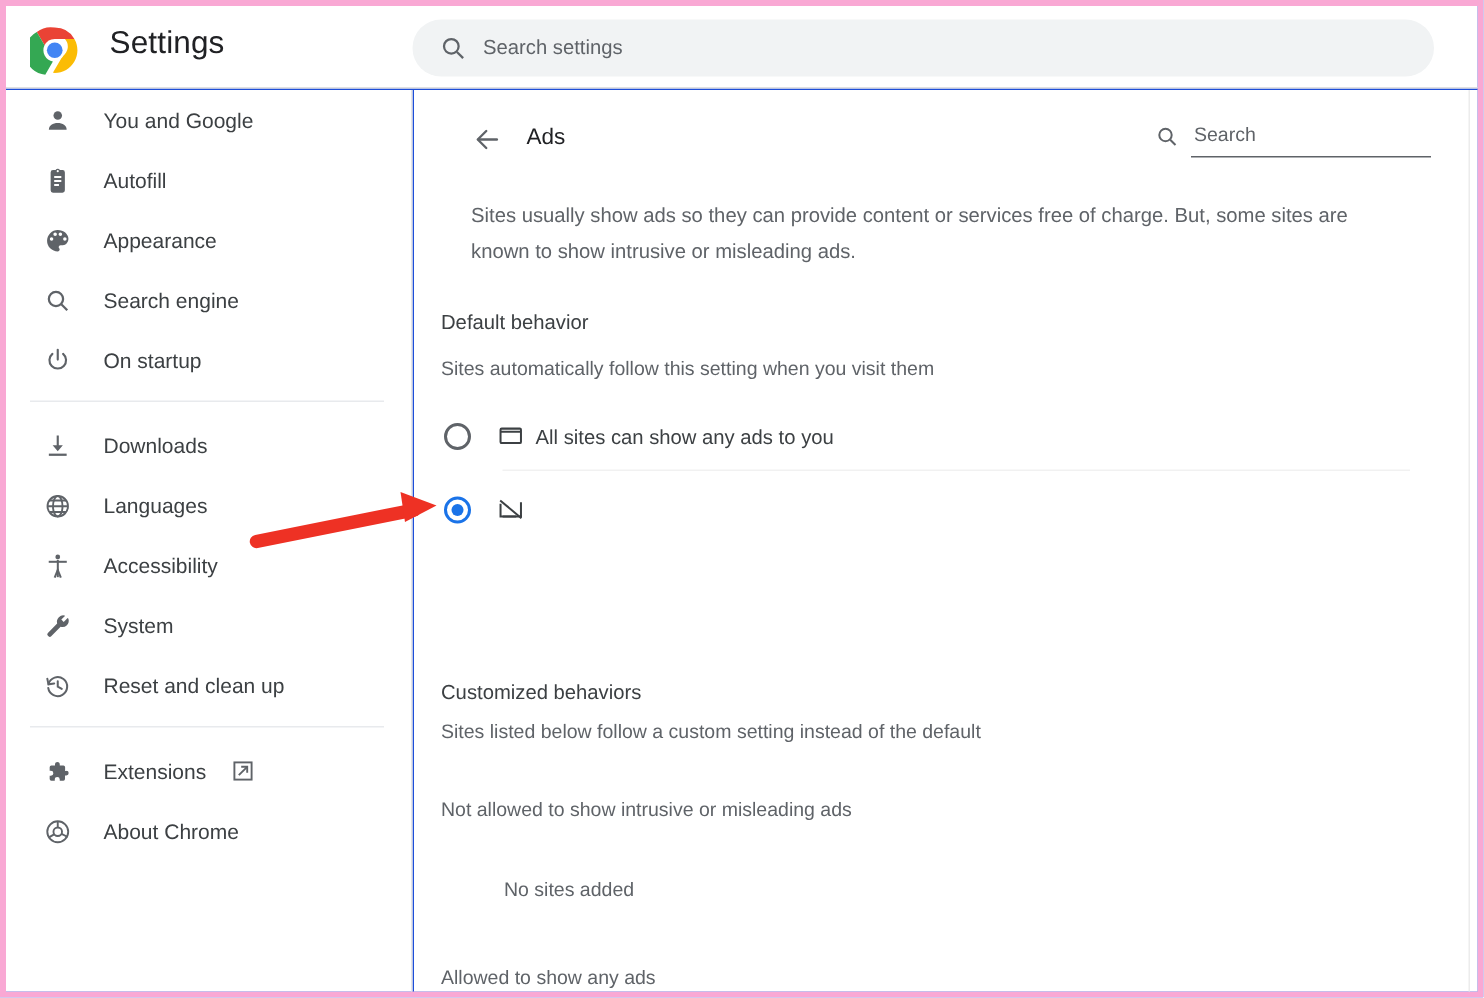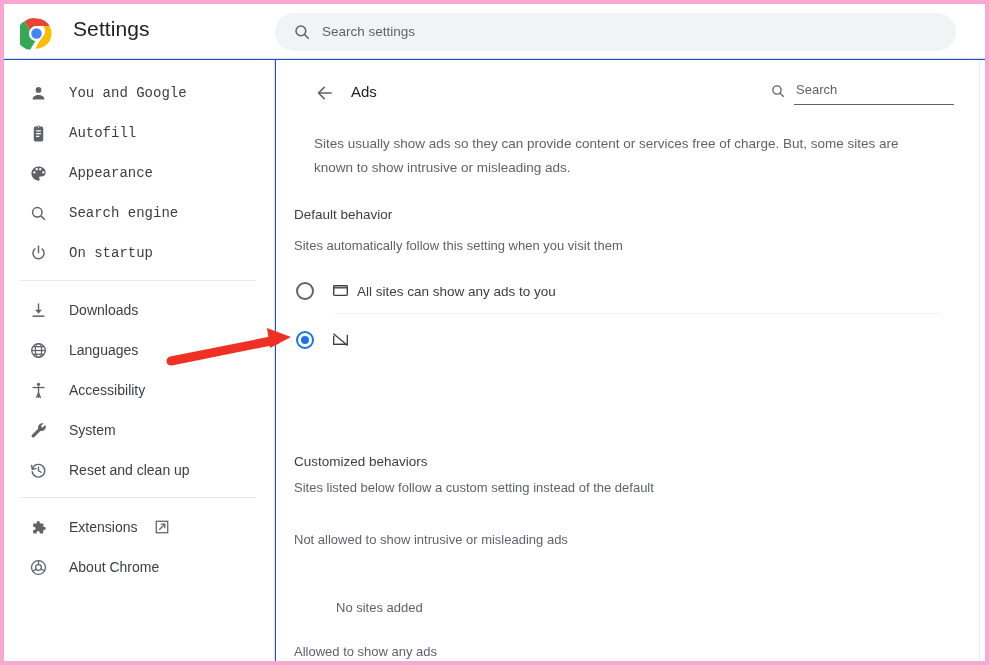--- a/index.html
+++ b/index.html
@@ -107,21 +107,21 @@
     width: 16px; height: 16px;
     margin-left: 17px;
     color: #5f6368;
     display: flex; align-items: center;
   }
   .nav-sep {
     height: 1px;
     background: #e8eaed;
     margin: 7px 18px 7px 16px;
   }
-  .group-a { padding-top: 13px; font-family: Liberation Mono, monospace; }
+  .group-a { padding-top: 0; }
   .group-b { padding-top: 2px; }
   .group-c { padding-top: 2px; }
 
   
   .content {
     position: absolute;
     left: 272px; top: 56px;
     width: 715px;
     height: 607px;
     background: #ffffff;
@@ -258,21 +258,21 @@
     font-size: 13px;
     color: #5f6368;
   }
   .empty-text {
     position: absolute;
     left: 60px;
     font-size: 13px;
     color: #5f6368;
   }
   #notallowed-head  { top: 472px; }
-  #notallowed-empty { top: 540px; }
+  #notallowed-empty { top: 525px; }
   #allowed-head     { top: 584px; }
 
   
   .arrow-overlay {
     position: absolute;
     left: 0; top: 0;
     width: 987px; height: 663px;
     pointer-events: none;
   }
 </style>

